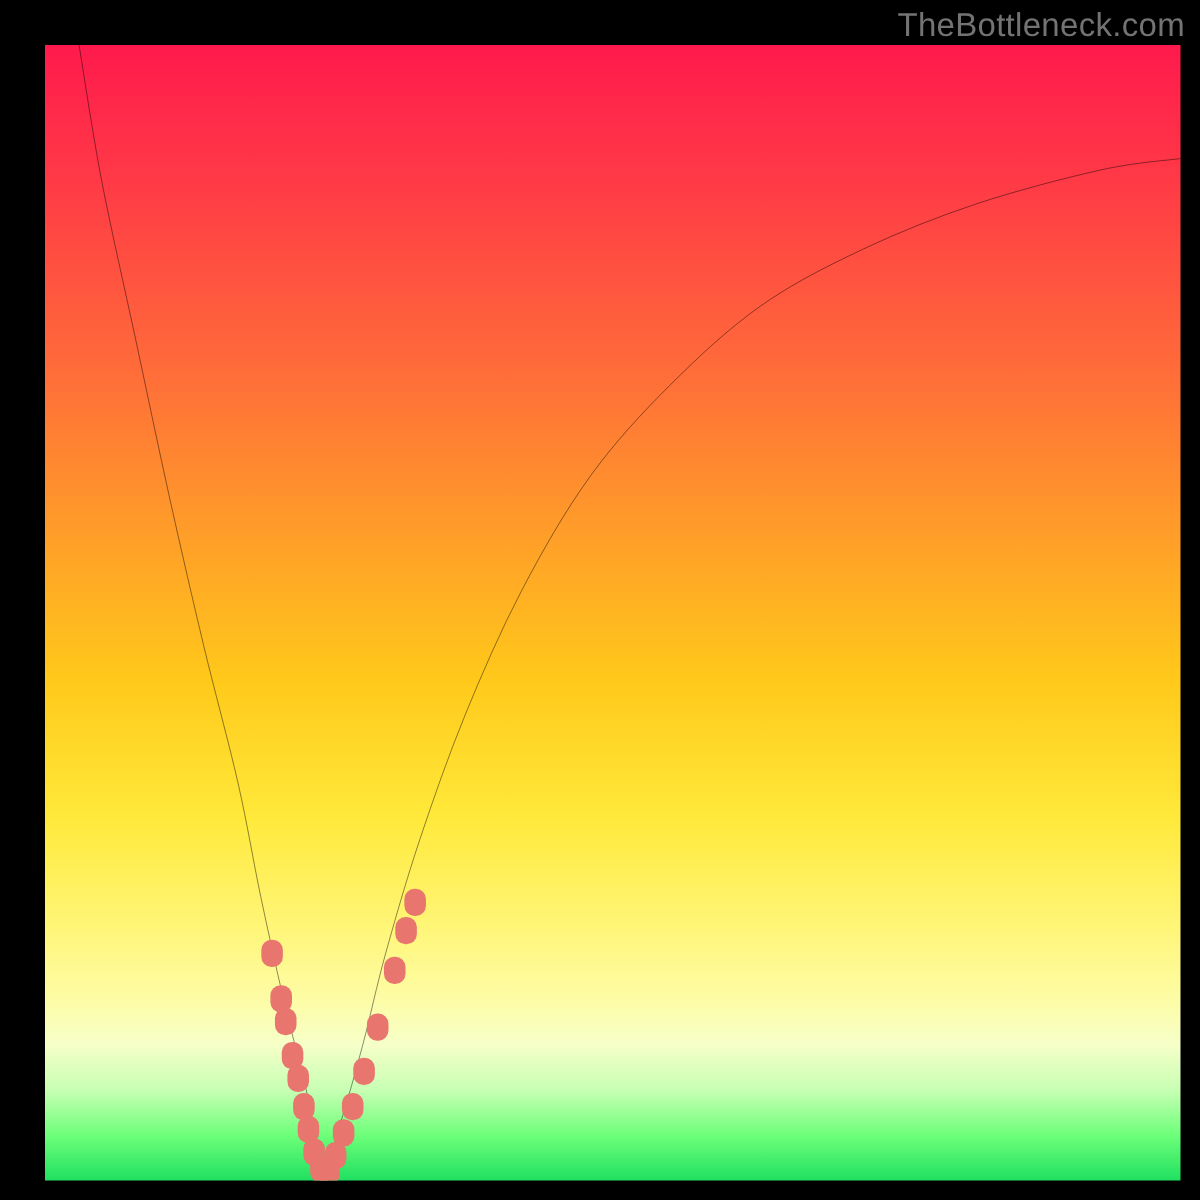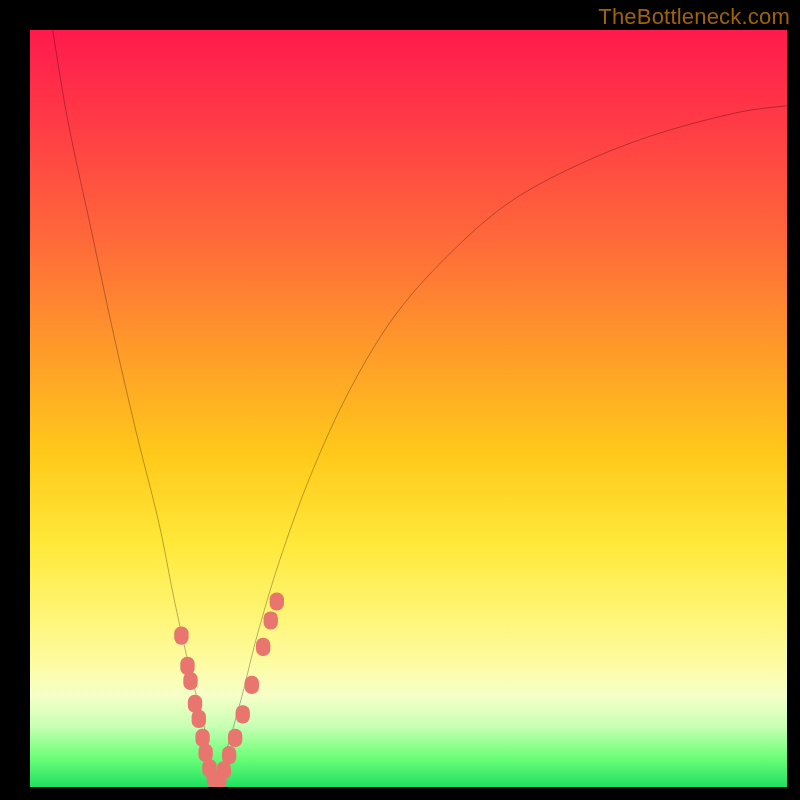--- a/index.html
+++ b/index.html
@@ -44,21 +44,21 @@
     position: absolute;
     left: 0;
     top: 0;
     width: 757px;
     height: 757px;
   }
   .watermark {
     position: absolute;
     top: 4px;
     right: 10px;
-    color: #a16207;
+    color: #737373;
     font-size: 22px;
     font-weight: 500;
     letter-spacing: 0.2px;
     user-select: none;
   }
 </style>
 </head>
 <body>
 
 <div class="frame">

